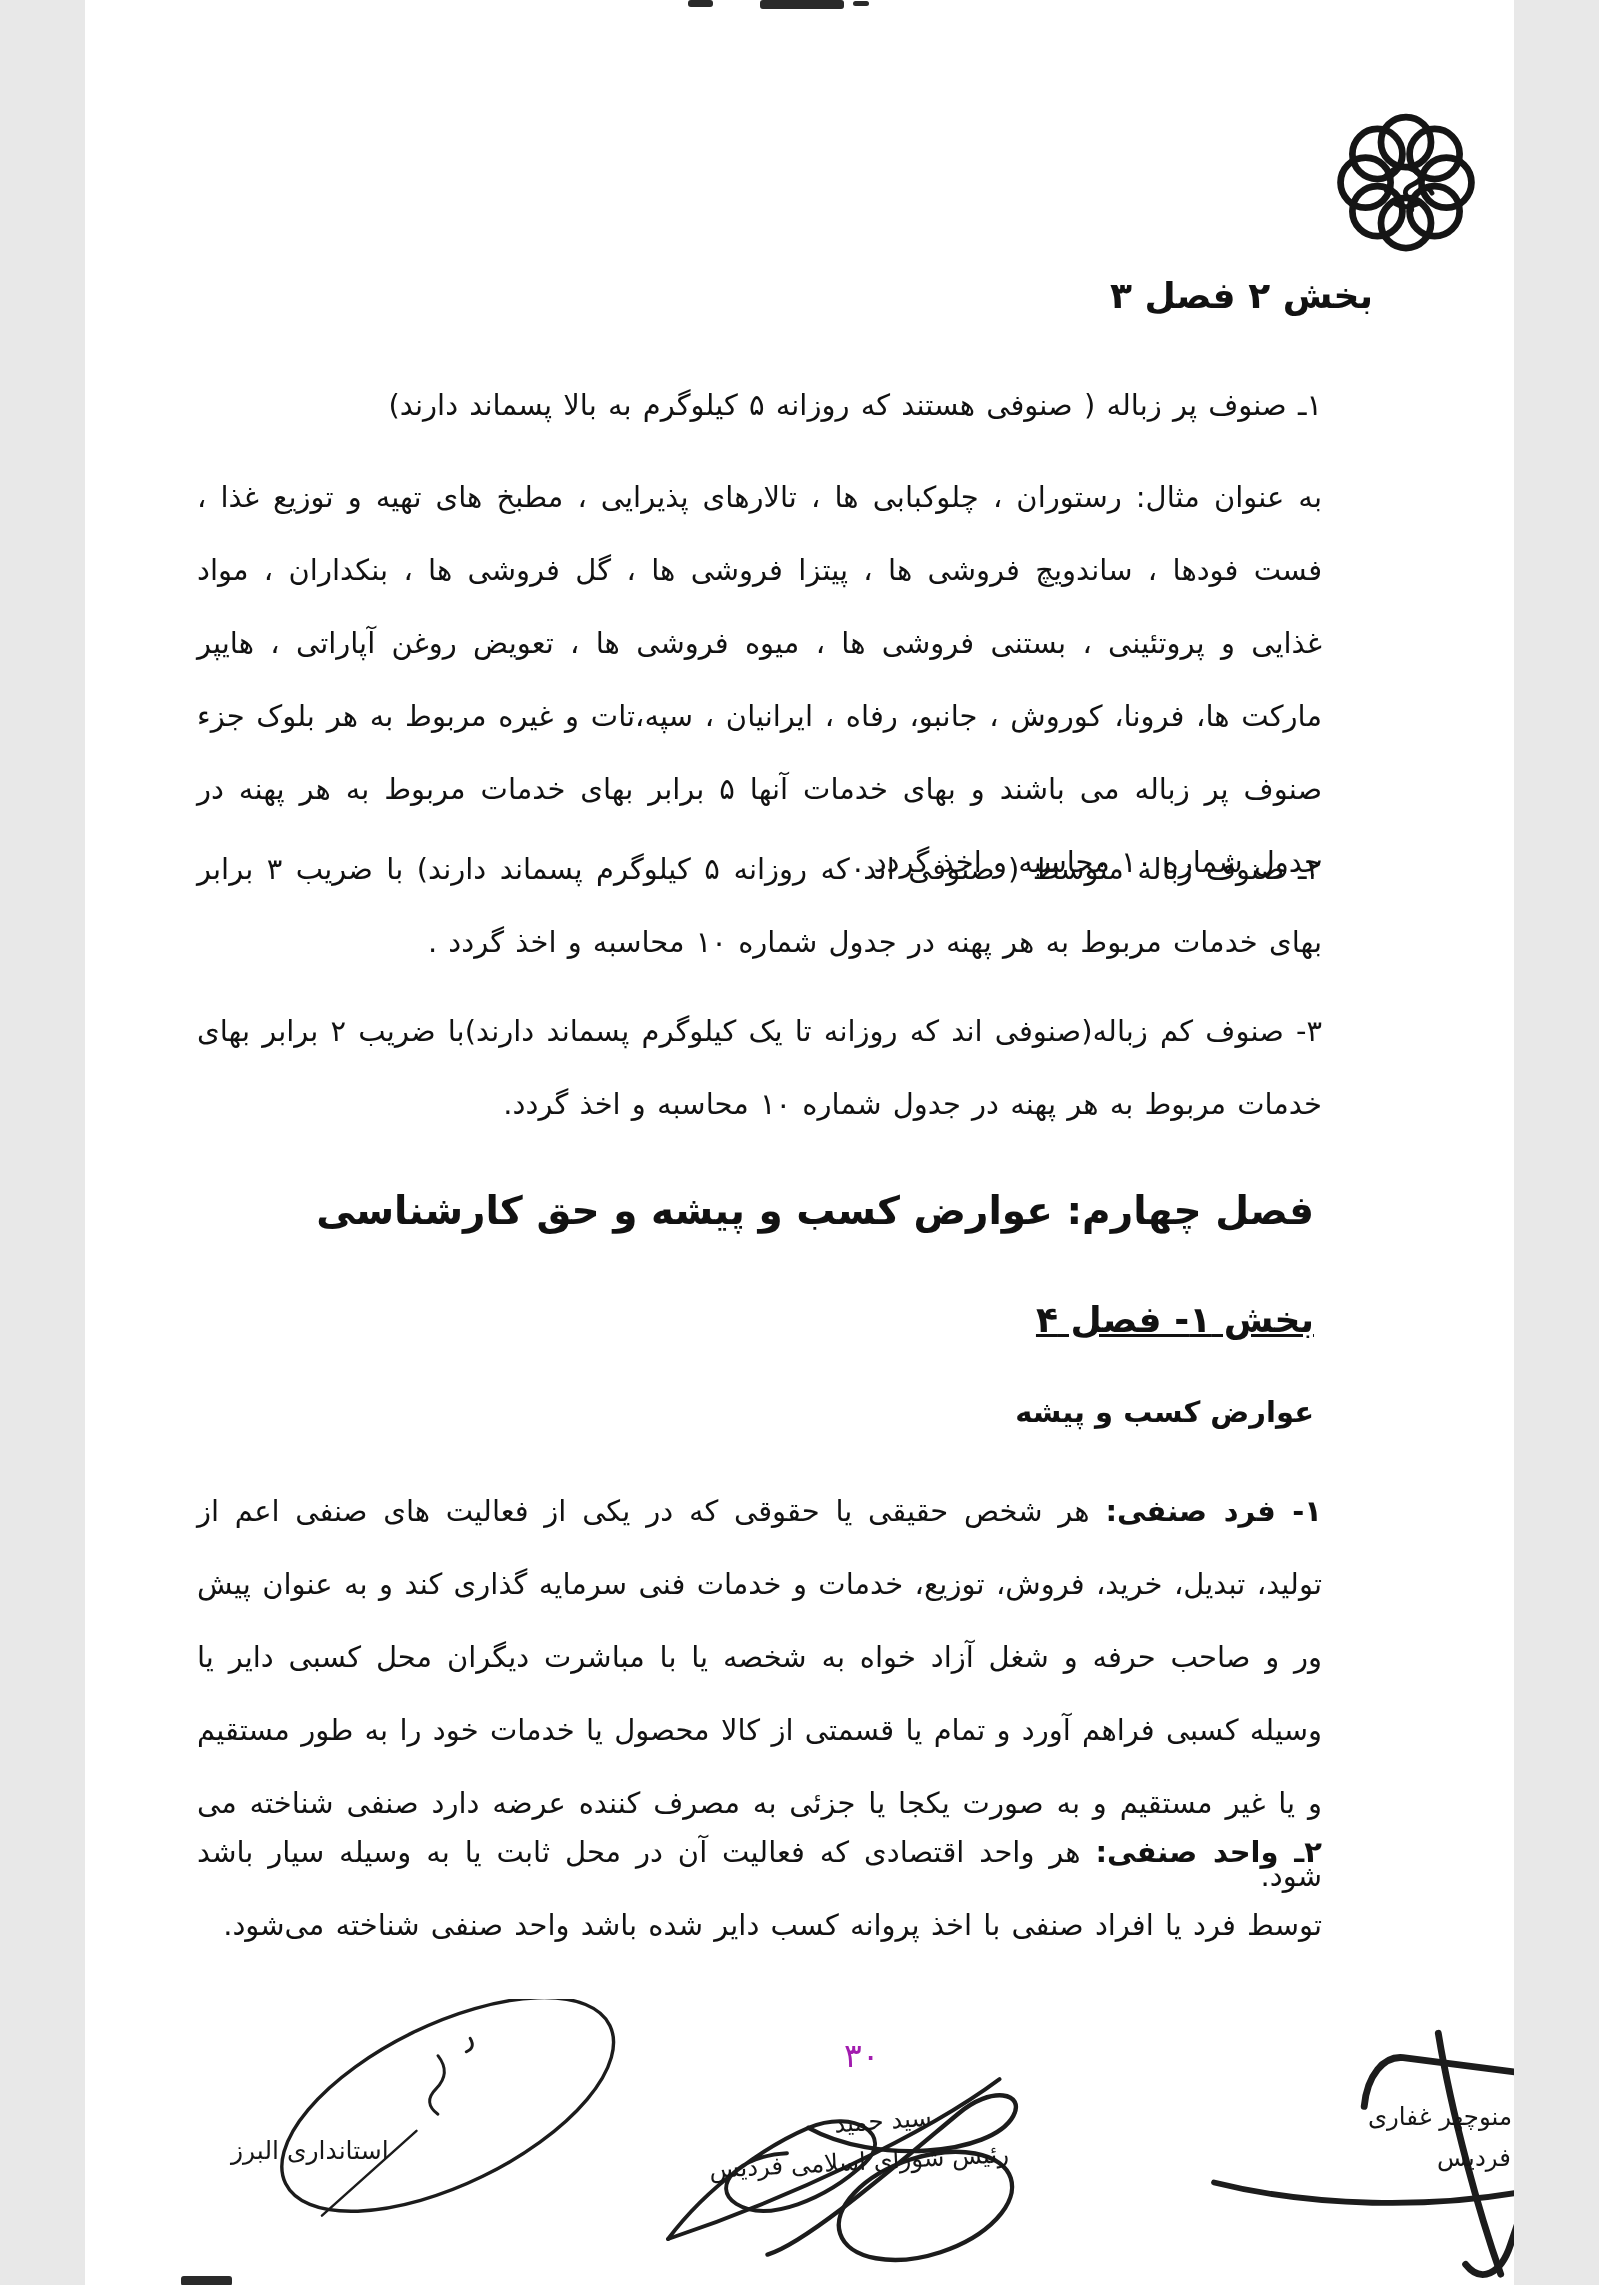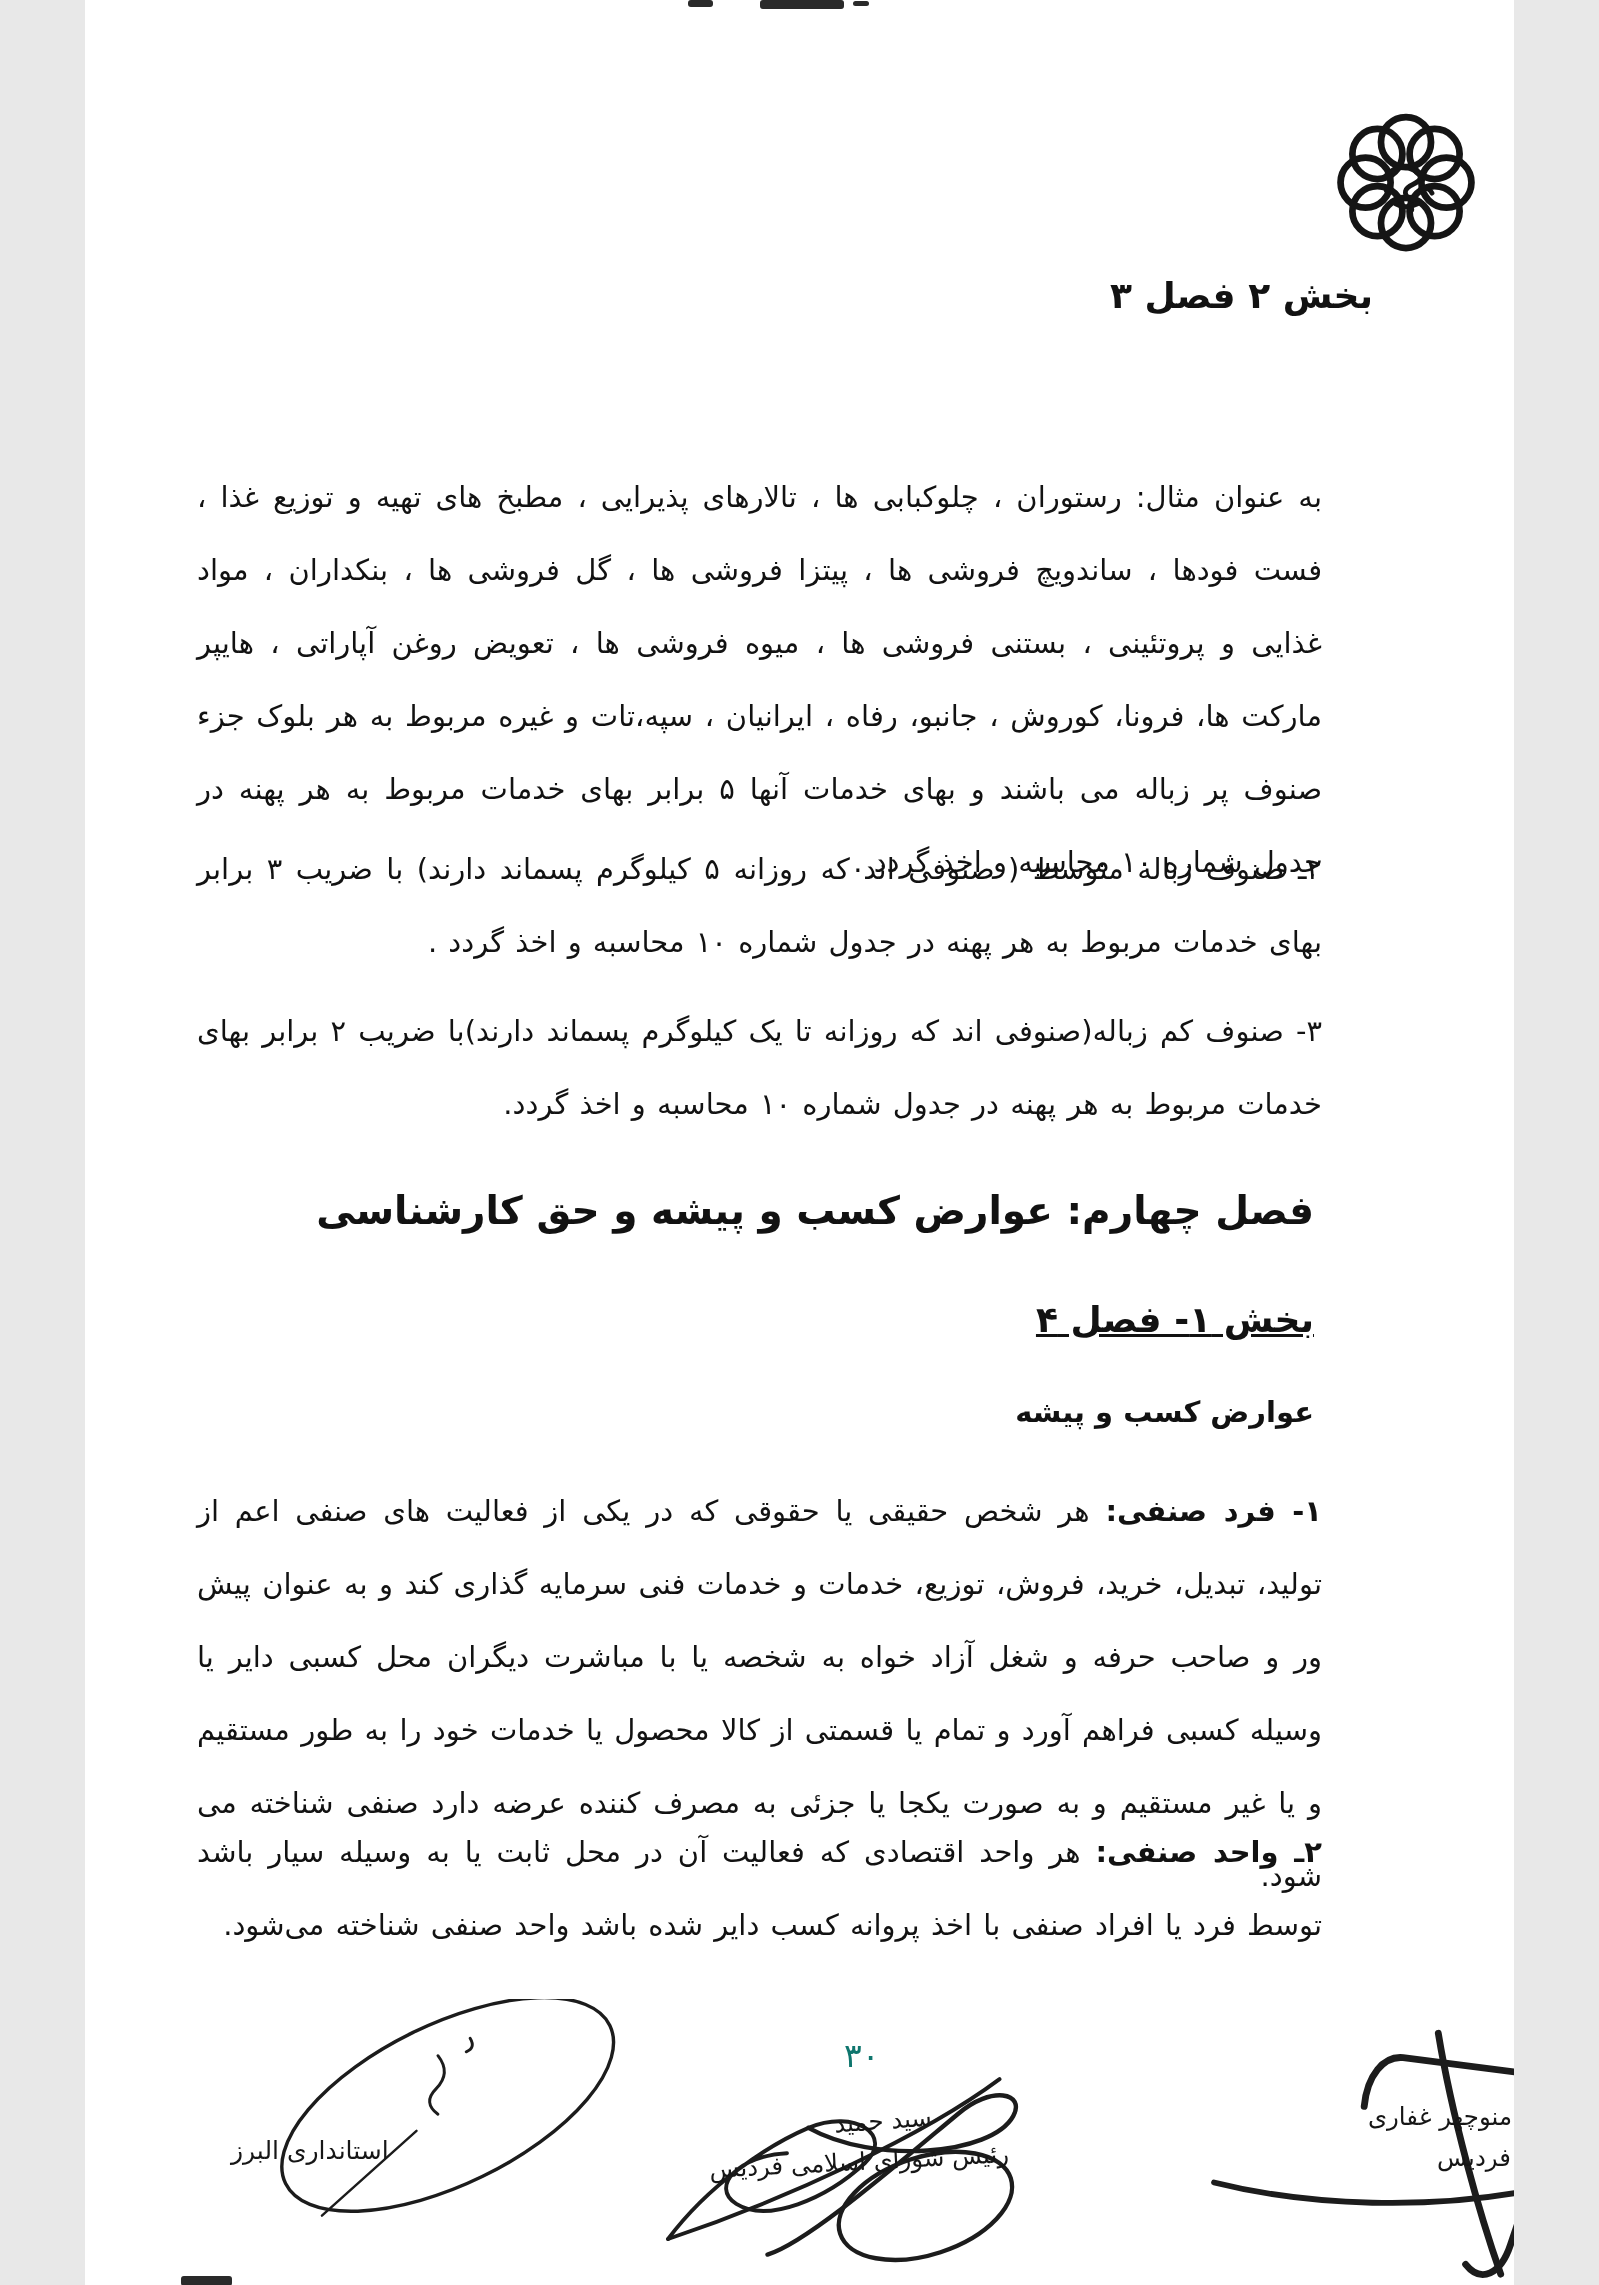--- a/index.html
+++ b/index.html
@@ -31,21 +31,21 @@
     word-spacing:2px;
   }
   .para .lead{font-weight:bold;}
   .footer-sig{position:absolute;left:0;top:1999px;width:1599px;height:287px;}
   .sig-svg{position:absolute;left:0;top:0;width:100%;height:100%;}
   .sig-text{
     position:absolute;font-size:25px;color:#161616;white-space:nowrap;
   }
   .page-number{
     position:absolute;left:759px;top:2036px;
-    font-size:33px;color:#0f766e;font-weight:normal;
+    font-size:33px;color:#a21caf;font-weight:normal;
   }
 </style>
 </head>
 <body>
 
 <div class="page">
 
   <div class="scan-artifact" style="left:603px;top:0;width:25px;height:6.8px;"></div>
   <div class="scan-artifact" style="left:675px;top:0;width:84px;height:8.8px;"></div>
   <div class="scan-artifact" style="left:768px;top:1px;width:15.6px;height:4.9px;"></div>
@@ -67,20 +67,23 @@
         <path d="M66,108 q12,9 26,2"></path>
         <path d="M95,95 q8,-4 12,4"></path>
       </g>
       <circle cx="85" cy="116" r="3.5" fill="#151515"></circle>
       <circle cx="60" cy="96" r="3" fill="#151515"></circle>
     </svg>
   </div>
 
   <div class="h-main" style="top:275px;">بخش ۲ فصل ۳</div>
 
+  <div class="para" style="top:369px;">
+    <span>۱ـ صنوف پر زباله ( صنوفی هستند که روزانه ۵ کیلوگرم به بالا پسماند دارند)</span>
+  </div>
 
   <div class="para" style="top:461px;">
     <span>به عنوان مثال: رستوران ، چلوکبابی ها ، تالارهای پذیرایی ، مطبخ های تهیه و توزیع غذا ، فست فودها ، ساندویچ فروشی ها ، پیتزا فروشی ها ، گل فروشی ها ، بنکداران ، مواد غذایی  و پروتئینی ، بستنی فروشی ها ، میوه فروشی ها ، تعویض روغن آپاراتی ، هایپر مارکت ها، فرونا، کوروش ، جانبو، رفاه ، ایرانیان ، سپه،تات و غیره مربوط به هر بلوک جزء صنوف پر زباله می باشند و بهای خدمات آنها ۵ برابر  بهای خدمات مربوط به هر پهنه در جدول شماره ۱۰ محاسبه و اخذ گردد .</span>
   </div>
 
   <div class="para" style="top:833px;">
     <span>۲ـ صنوف زباله متوسط ( صنوفی اند که روزانه ۵ کیلوگرم پسماند دارند) با ضریب ۳ برابر بهای خدمات مربوط به هر پهنه در جدول شماره ۱۰ محاسبه و اخذ گردد .</span>
   </div>
 
   <div class="para" style="top:995px;">

